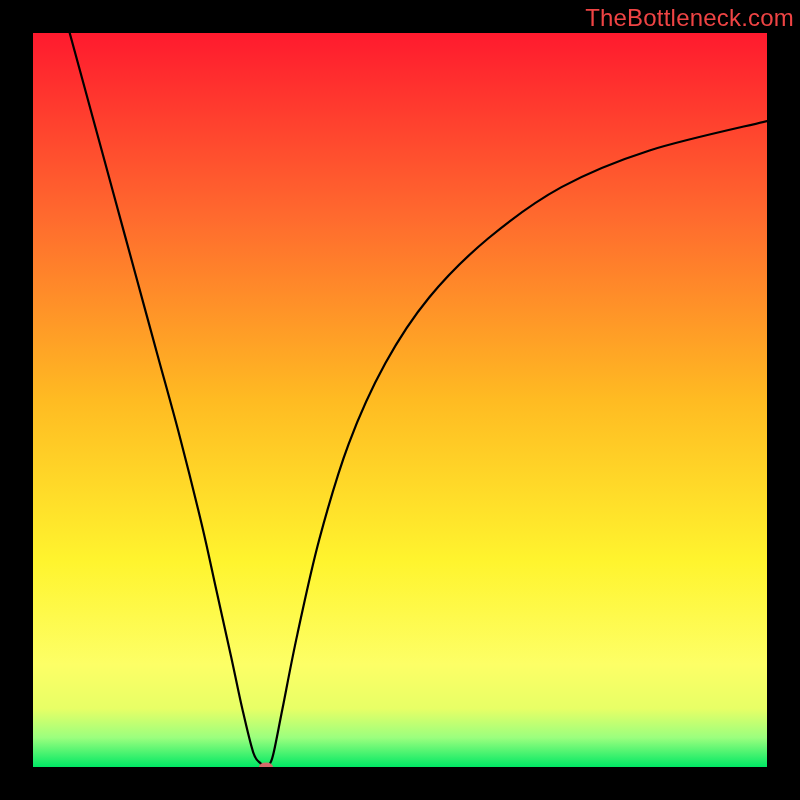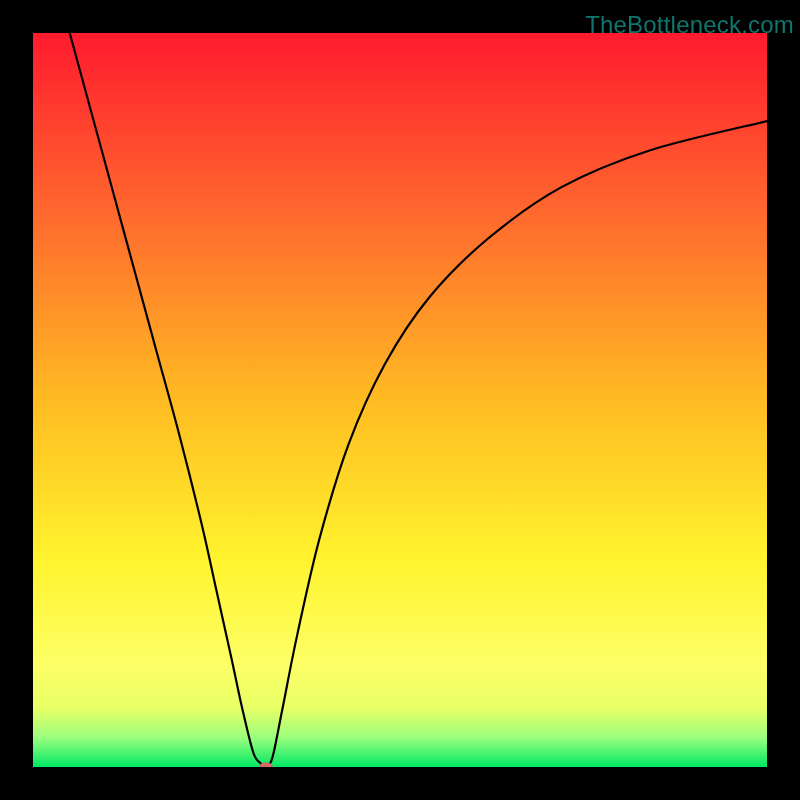--- a/index.html
+++ b/index.html
@@ -19,23 +19,23 @@
   .plot-area {
     position: absolute;
     left: 33px;
     top: 33px;
     width: 734px;
     height: 734px;
     overflow: hidden;
   }
   .watermark {
     position: absolute;
-    top: 11px;
+    top: 4px;
     right: 6px;
-    color: #0f766e;
+    color: #ef4444;
     font-size: 24px;
     font-weight: 400;
     letter-spacing: 0.2px;
     z-index: 50;
     font-family: Arial, Helvetica, sans-serif;
   }
   svg.curve, svg.marker {
     display: block;
   }
   svg.curve {

